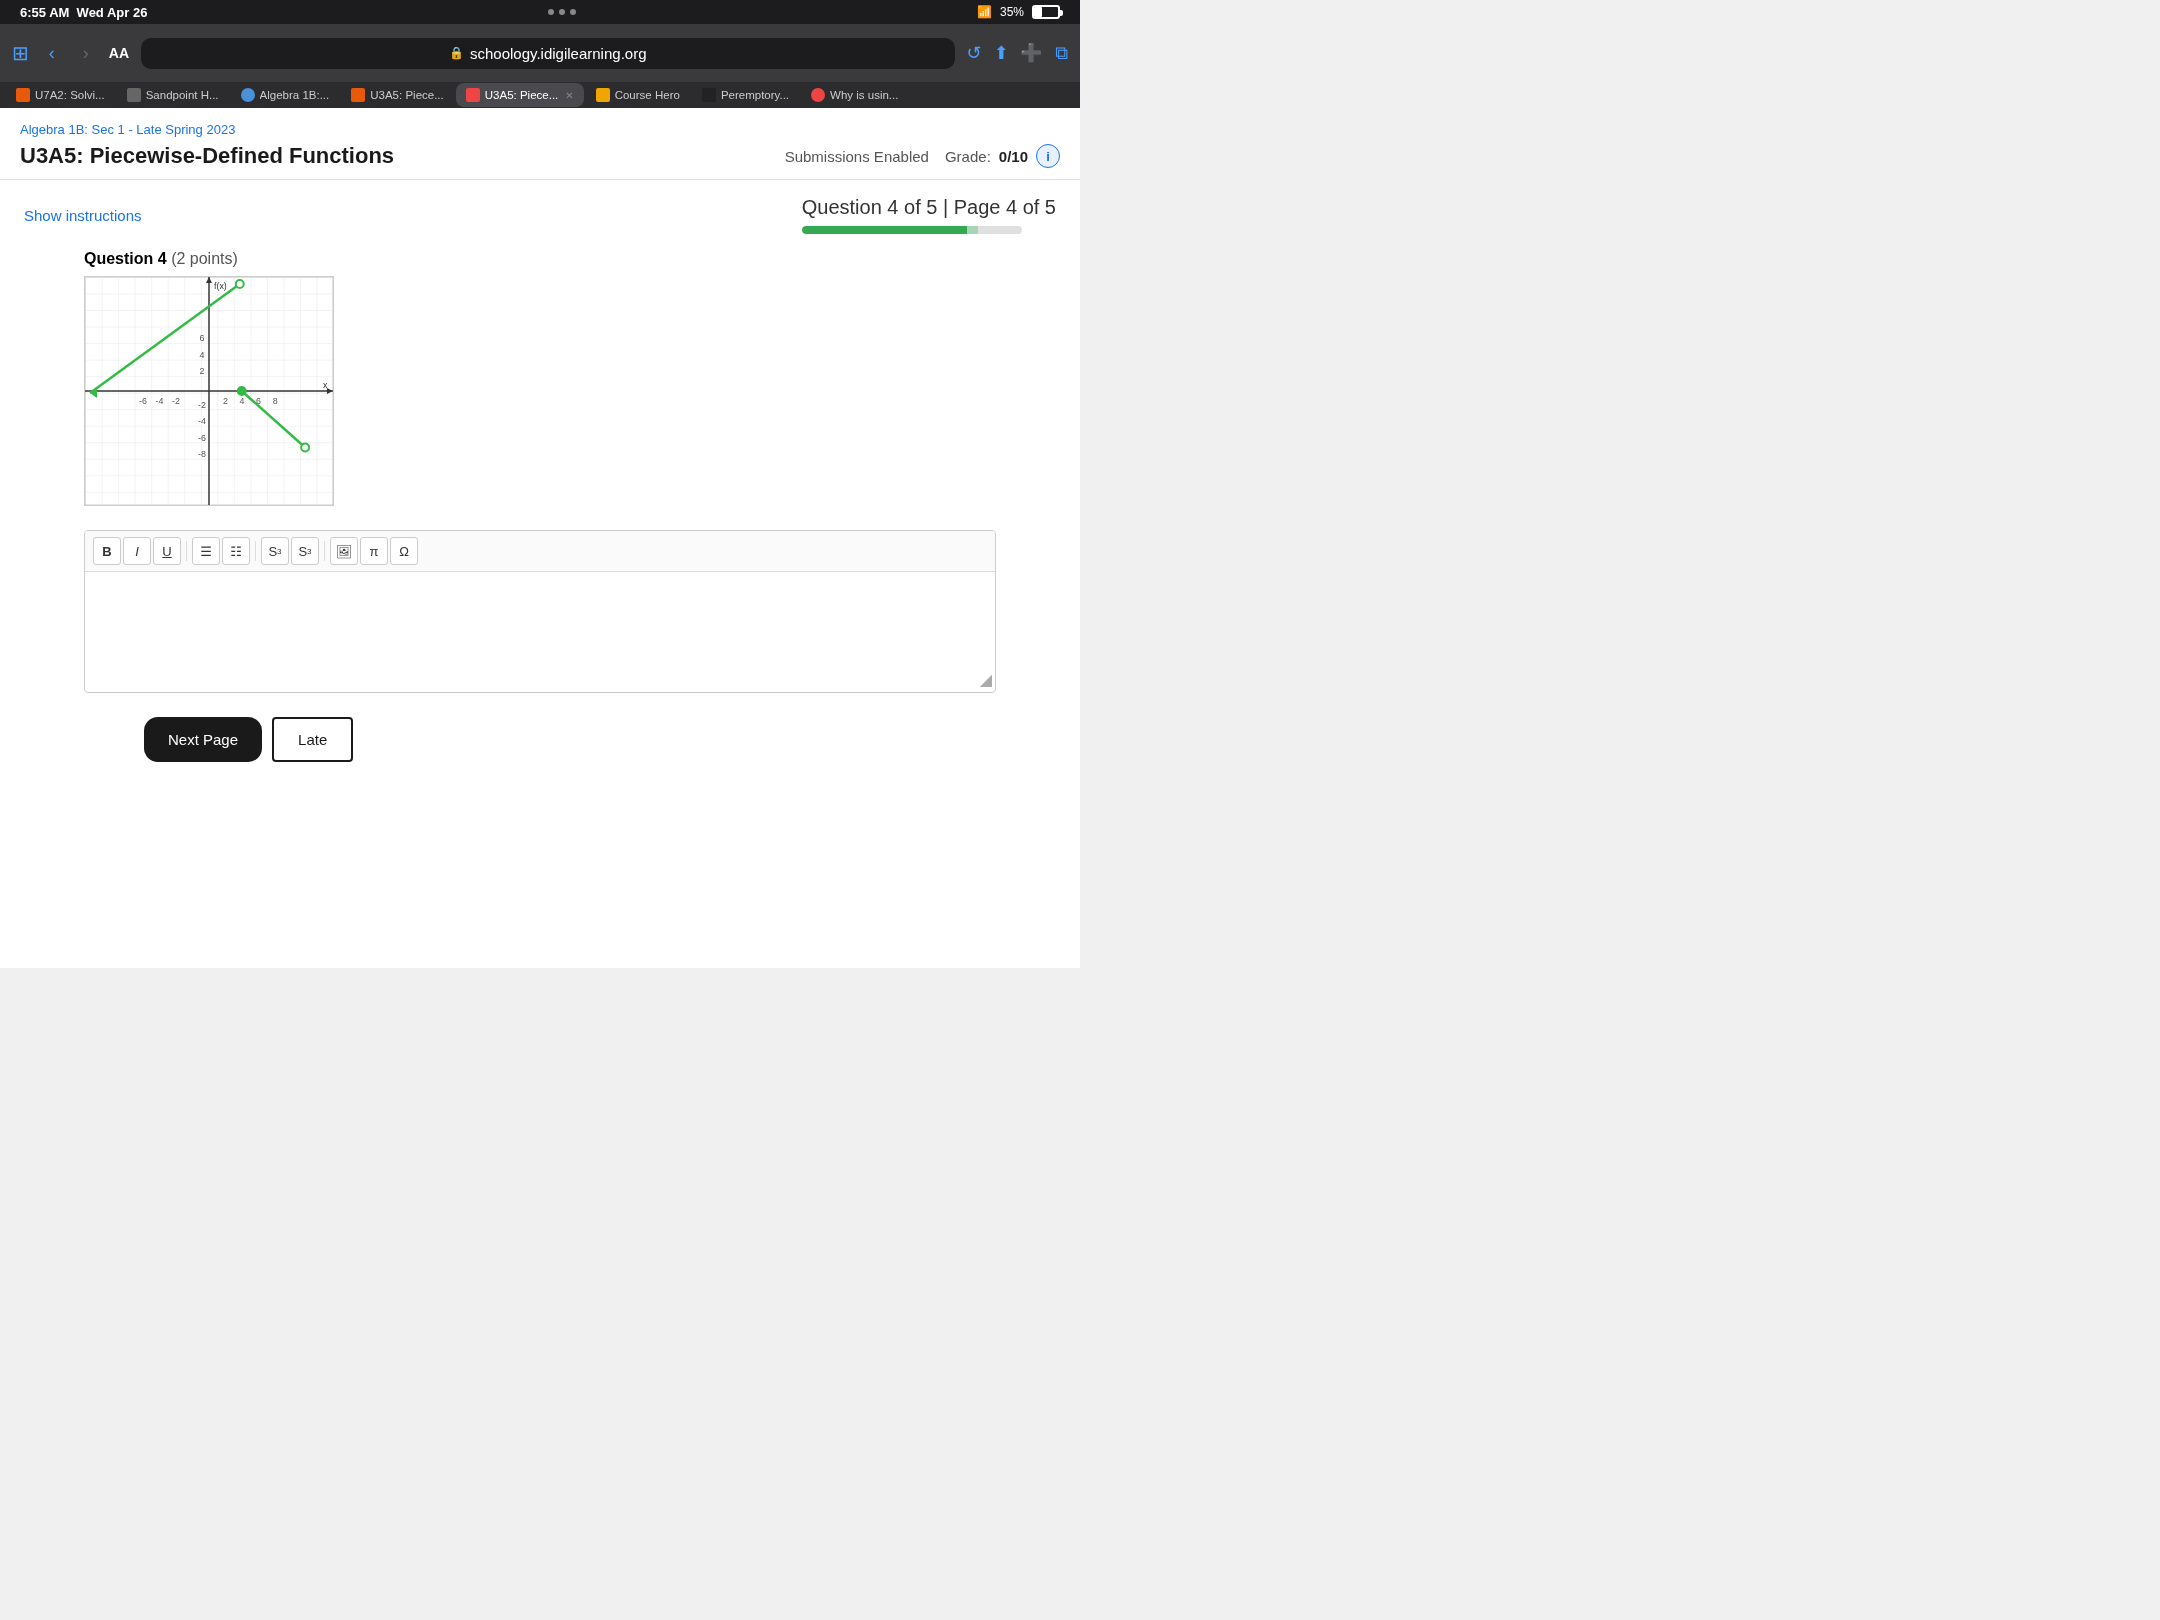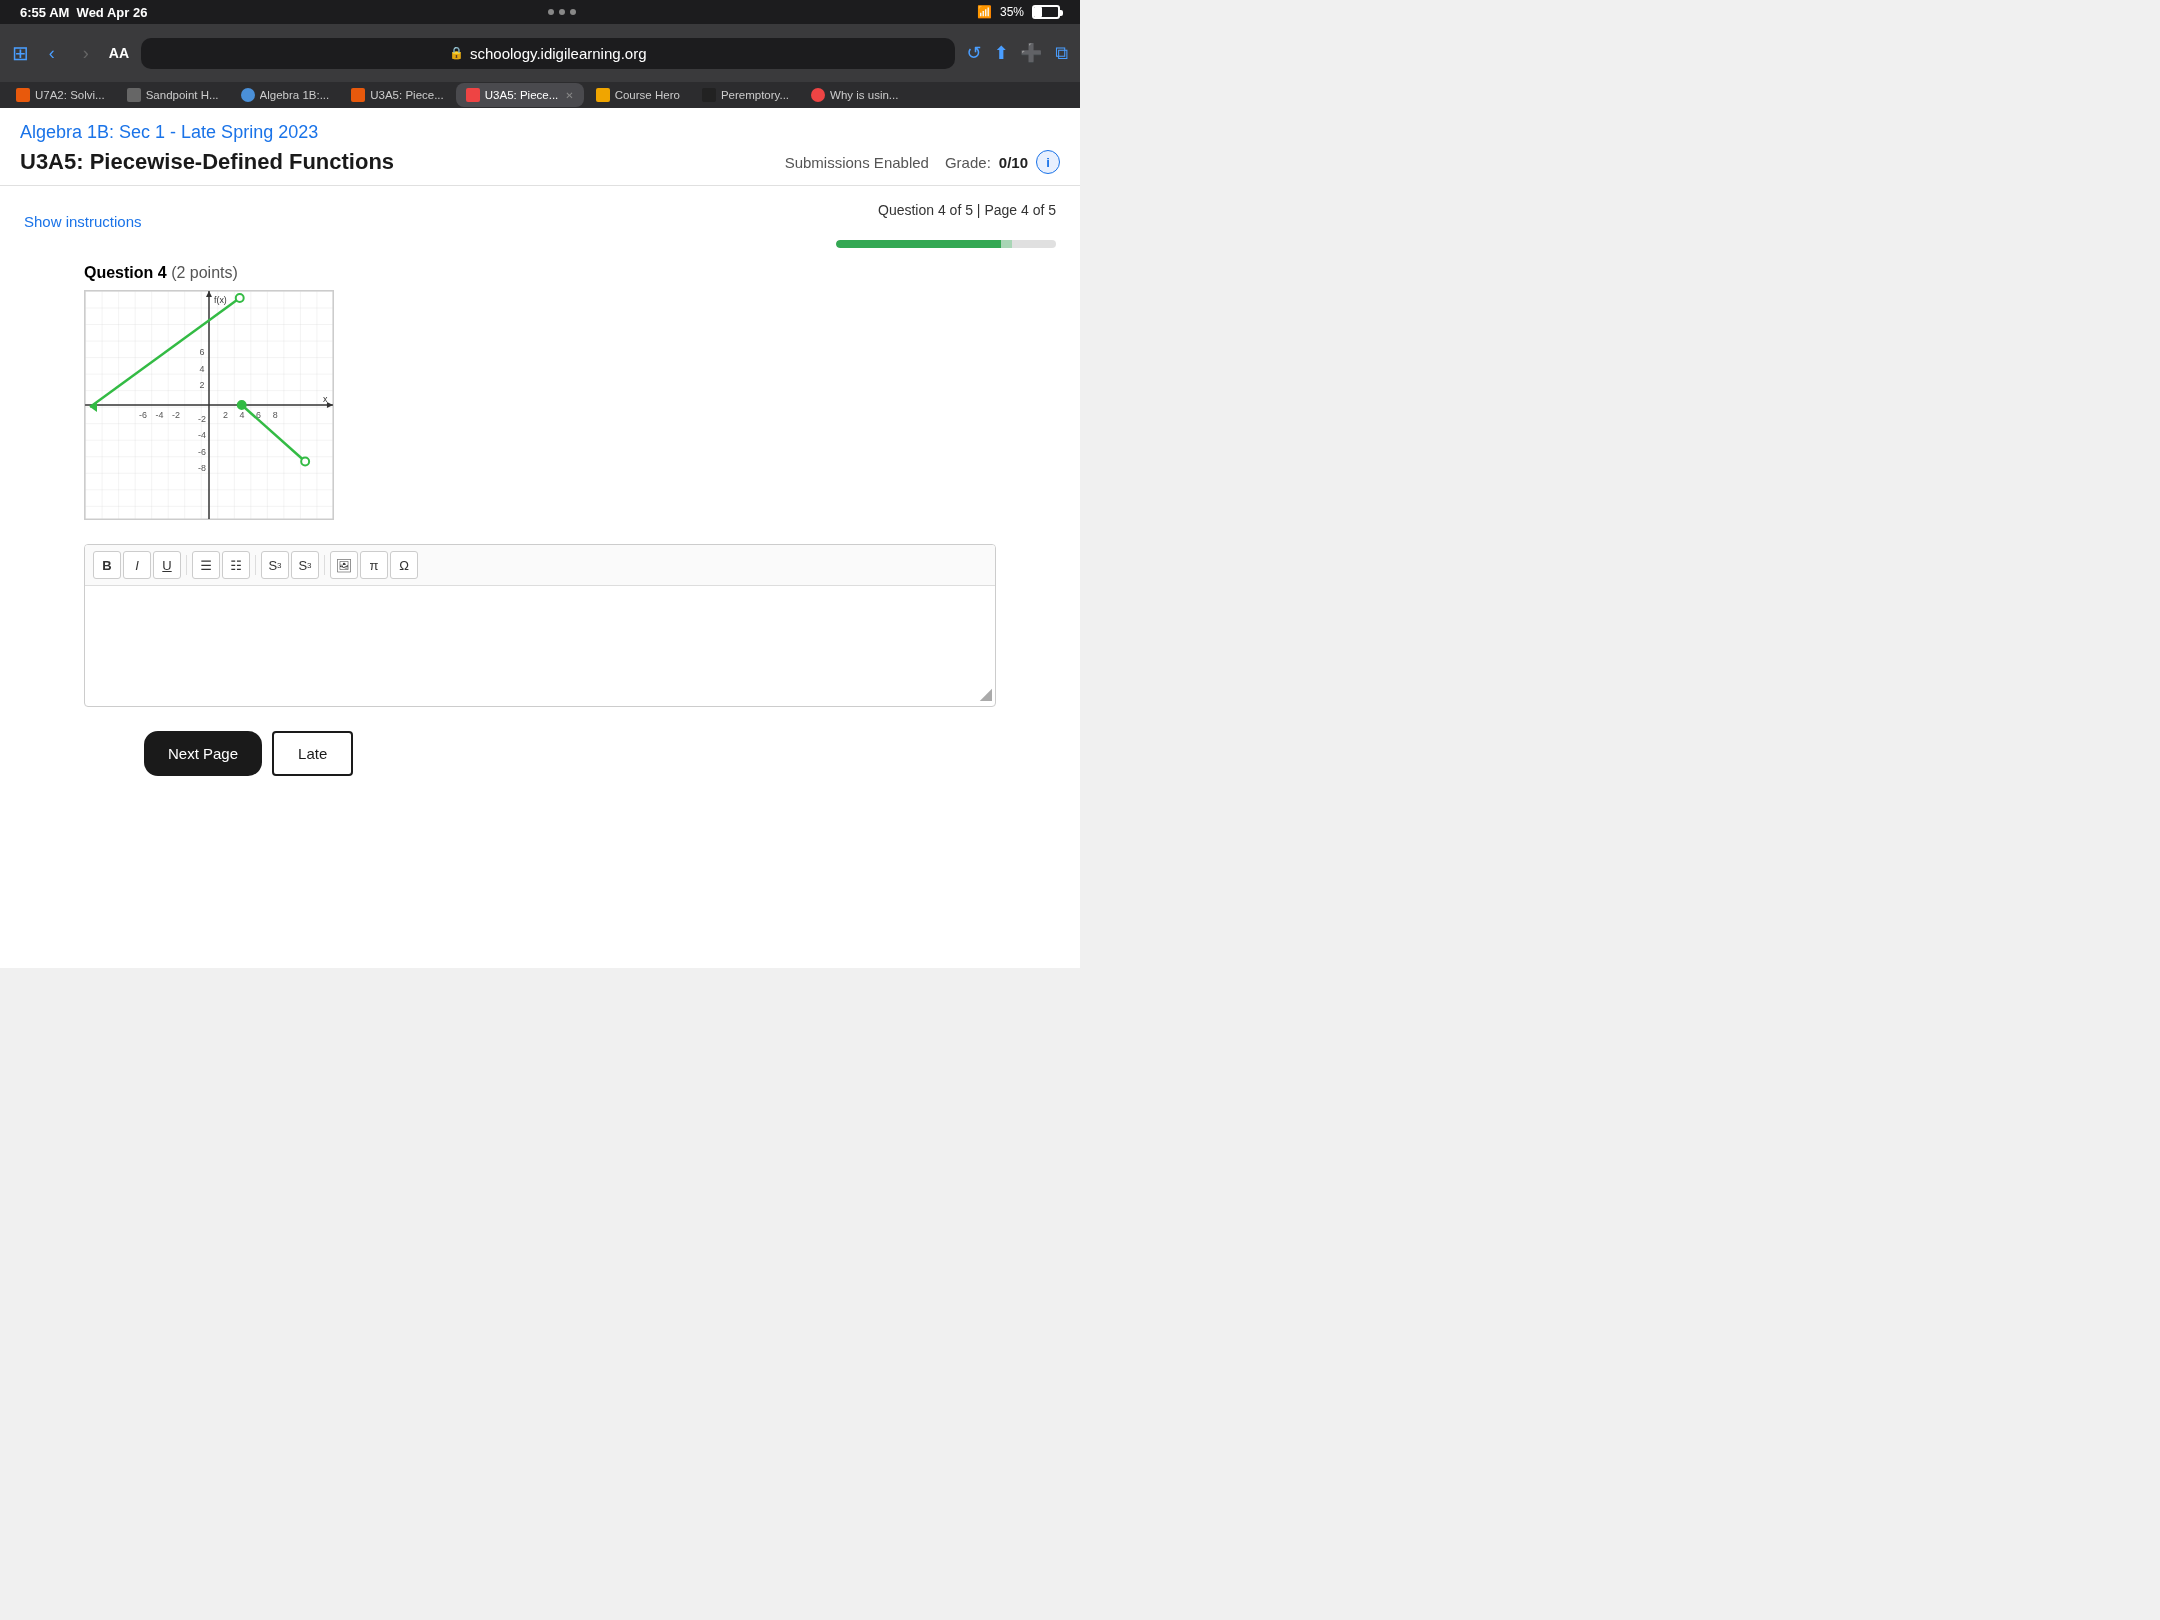--- a/index.html
+++ b/index.html
@@ -89,21 +89,21 @@
       min-height: 860px;
     }
 
     
     .page-header {
       padding: 14px 20px 10px;
       border-bottom: 1px solid #e0e0e0;
     }
     .breadcrumb {
       color: #1a73e8;
-      font-size: 18px;
+      font-size: 13px;
       margin-bottom: 6px;
     }
     .page-title-row {
       display: flex;
       align-items: center;
       justify-content: space-between;
     }
     .page-title {
       font-size: 22px;
       font-weight: 600;
@@ -150,24 +150,24 @@
     .show-instructions {
       color: #1a73e8;
       font-size: 15px;
       cursor: pointer;
       margin-top: 11px;
     }
     .progress-section {
       text-align: right;
     }
     .progress-label {
-      font-size: 14px;
+      font-size: 20px;
       color: #333;
       font-weight: 500;
-      margin-bottom: 22px;
+      margin-bottom: 7px;
     }
     .progress-bar-container {
       width: 220px;
       height: 8px;
       background: #e0e0e0;
       border-radius: 4px;
       overflow: hidden;
       display: flex;
     }
     .progress-bar-filled {

